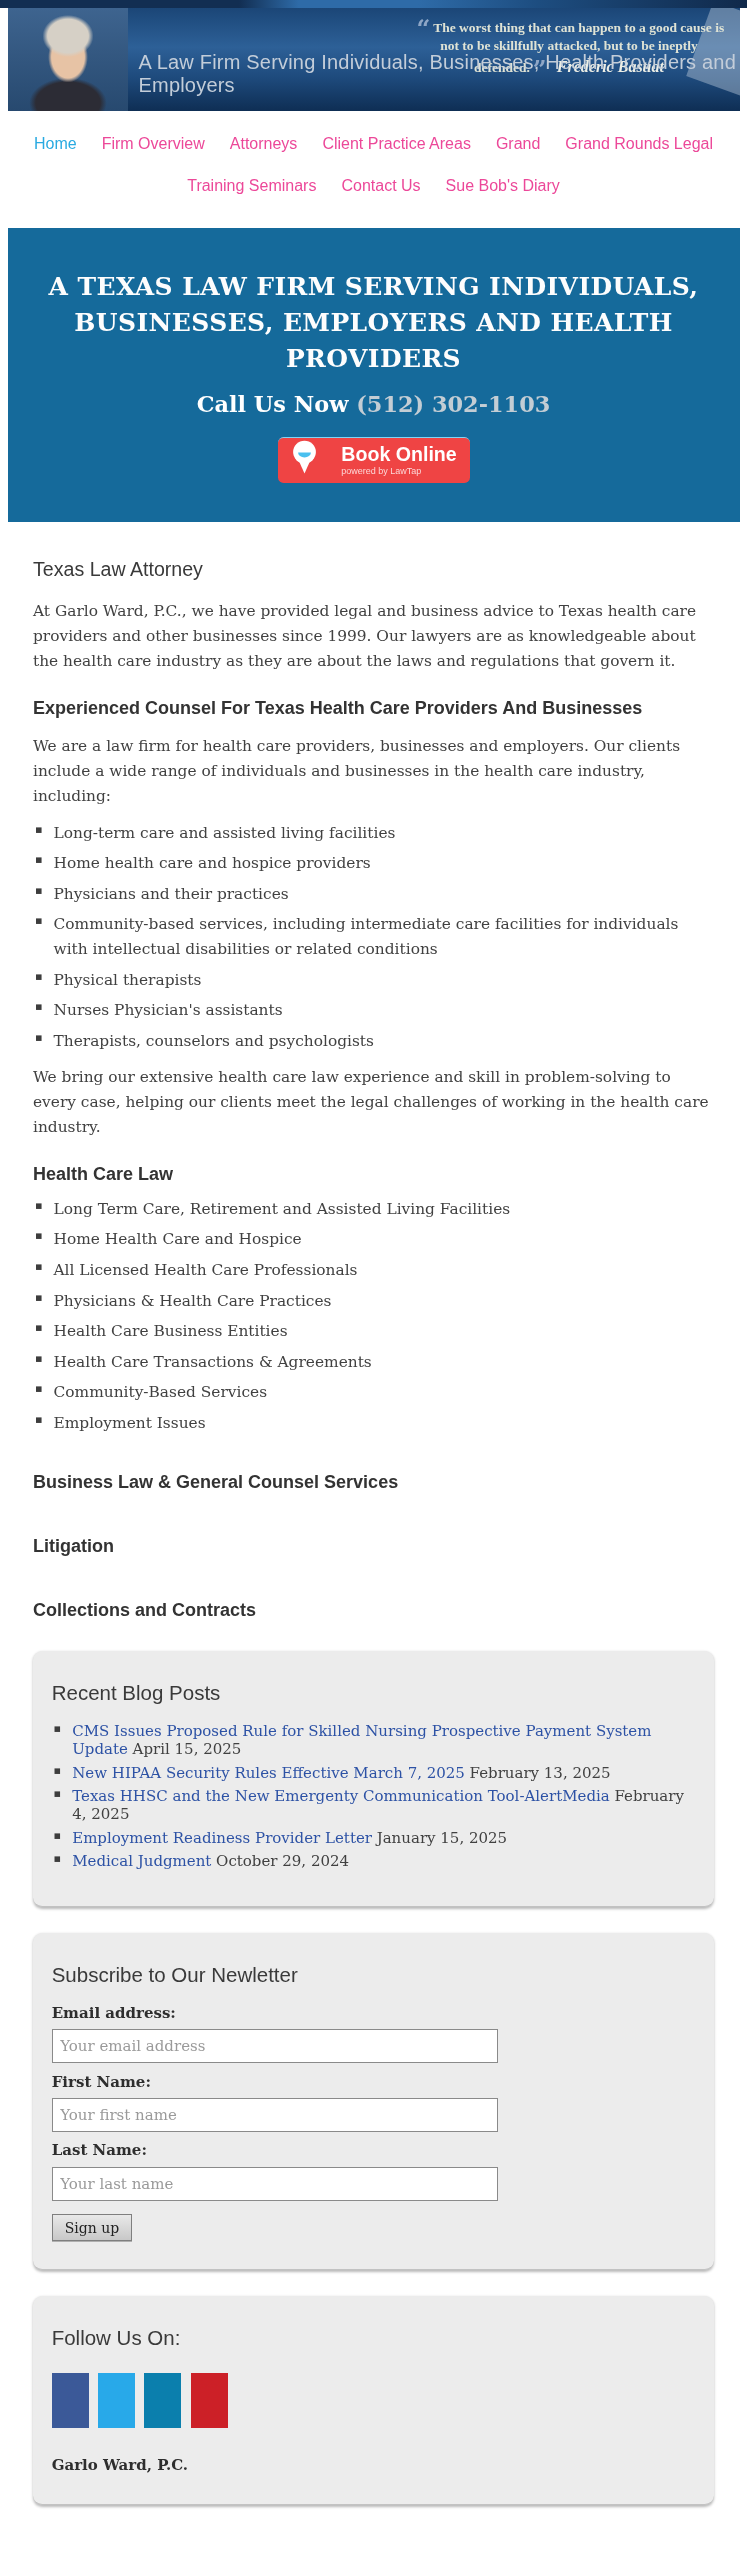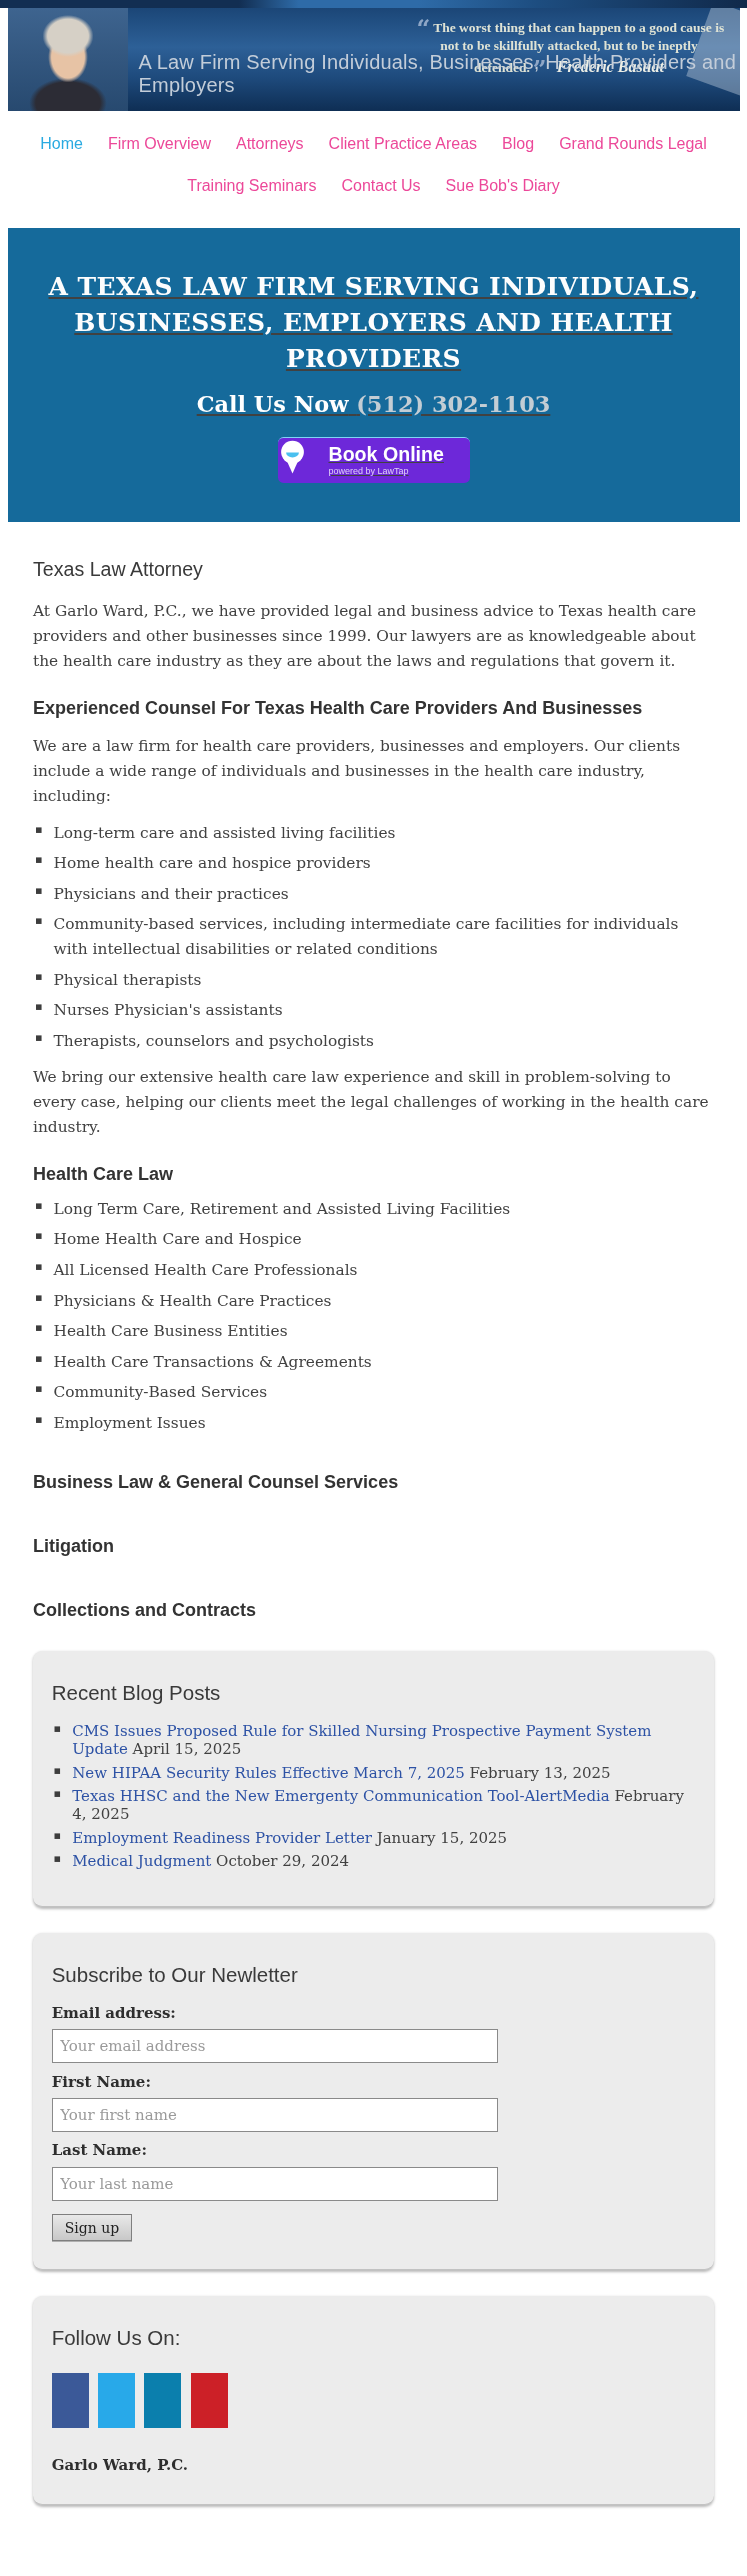--- a/index.html
+++ b/index.html
@@ -28,29 +28,29 @@
     font-size:20px;color:#c3cdd9;letter-spacing:0.2px;}
   .fold{position:absolute;right:-20.5px;top:1.9px;width:62px;height:80px;background:rgba(182,198,214,.45);transform:rotate(20deg);}
 
   
   .nav{padding:24px 0 9.3px;font-family:"Liberation Sans",sans-serif;font-size:16px;}
   .nav-row{display:flex;justify-content:center;gap:25px;margin-bottom:24px;}
   .nav a{color:#ec4899;}
   .nav a.active{color:#29aae1;}
 
   
-  .hero{margin:0 7.5px;background:#156a9b;text-align:center;padding:41px 25px 39px;text-decoration:underline;}
+  .hero{margin:0 7.5px;background:#156a9b;text-align:center;padding:41px 25px 39px;}
   .hero h1{margin:0;font-family:"DejaVu Serif",serif;font-weight:bold;color:#fdfdfd;
     font-size:25px;line-height:1.45;letter-spacing:0.4px;}
   .call-line{margin-top:13px;font-family:"DejaVu Serif",serif;font-weight:bold;font-size:22.4px;}
   .call-line .prefix{color:#ffffff;}
   .call-line .phone{color:#c3cdd4;}
 
-  .book-btn{display:flex;align-items:center;gap:22px;
-    width:192px;height:45px;margin:20.5px auto 0;background:#6d28d9;border-radius:5.6px;
+  .book-btn{display:flex;align-items:center;justify-content:center;gap:22px;
+    width:192px;height:45px;margin:20.5px auto 0;background:#ef4444;border-radius:5.6px;
     border-top:0.9px solid #7fd4f5;cursor:pointer;}
   .book-btn .txt{display:flex;flex-direction:column;align-items:flex-start;line-height:1;}
   .book-btn .main{font-family:"Liberation Sans",sans-serif;font-weight:bold;color:#fff;font-size:19.6px;}
   .book-btn .sub{font-family:"Liberation Sans",sans-serif;color:rgba(255,255,255,.78);font-size:9px;margin-top:2.8px;}
 
   
   .content{margin:0 33px;font-size:15.4px;line-height:1.62;}
   .sans-h{font-family:"Liberation Sans",sans-serif;font-weight:normal;color:#3a3a3a;}
   h1.page-title{font-size:19.6px;margin:32px 0 13px;}
   h2.serif-h{font-family:Liberation Sans, sans-serif;font-size:18px;color:#333;margin:20.5px 0 5.6px;}
@@ -93,21 +93,21 @@
   <div class="quote"><span class="qmark">“</span><span>The worst thing that can happen to a good cause is not to be skillfully attacked, but to be ineptly defended.</span><span class="qmark">”</span><span class="quote-author">Frederic Bastiat</span></div>
   <div class="tagline">A Law Firm Serving Individuals, Businesses, Health Providers and Employers</div>
 </div>
 
 <div class="nav">
   <div class="nav-row">
     <a href="#" class="active">Home</a>
     <a href="#">Firm Overview</a>
     <a href="#">Attorneys</a>
     <a href="#">Client Practice Areas</a>
-    <a href="#">Blog</a>
+    <a href="#">Grand</a>
     <a href="#">Grand Rounds Legal</a>
   </div>
   <div class="nav-row">
     <a href="#">Training Seminars</a>
     <a href="#">Contact Us</a>
     <a href="#">Sue Bob's Diary</a>
   </div>
 </div>
 
 <div class="hero">

